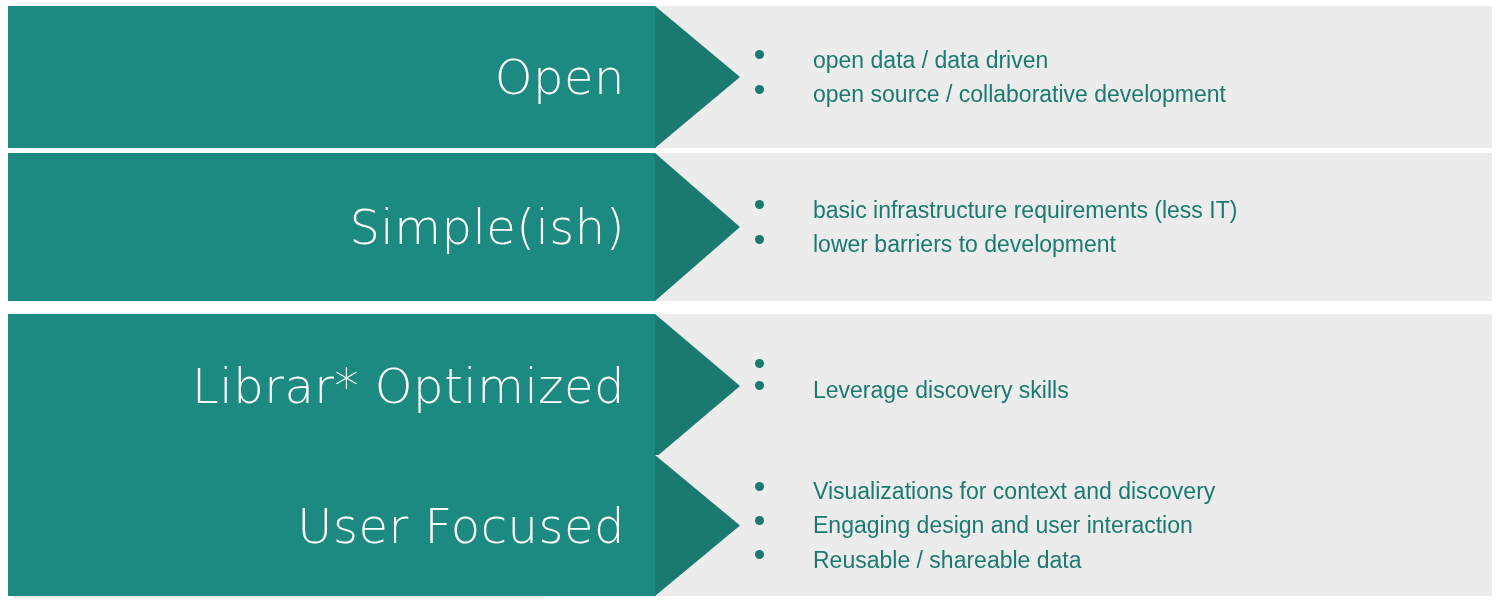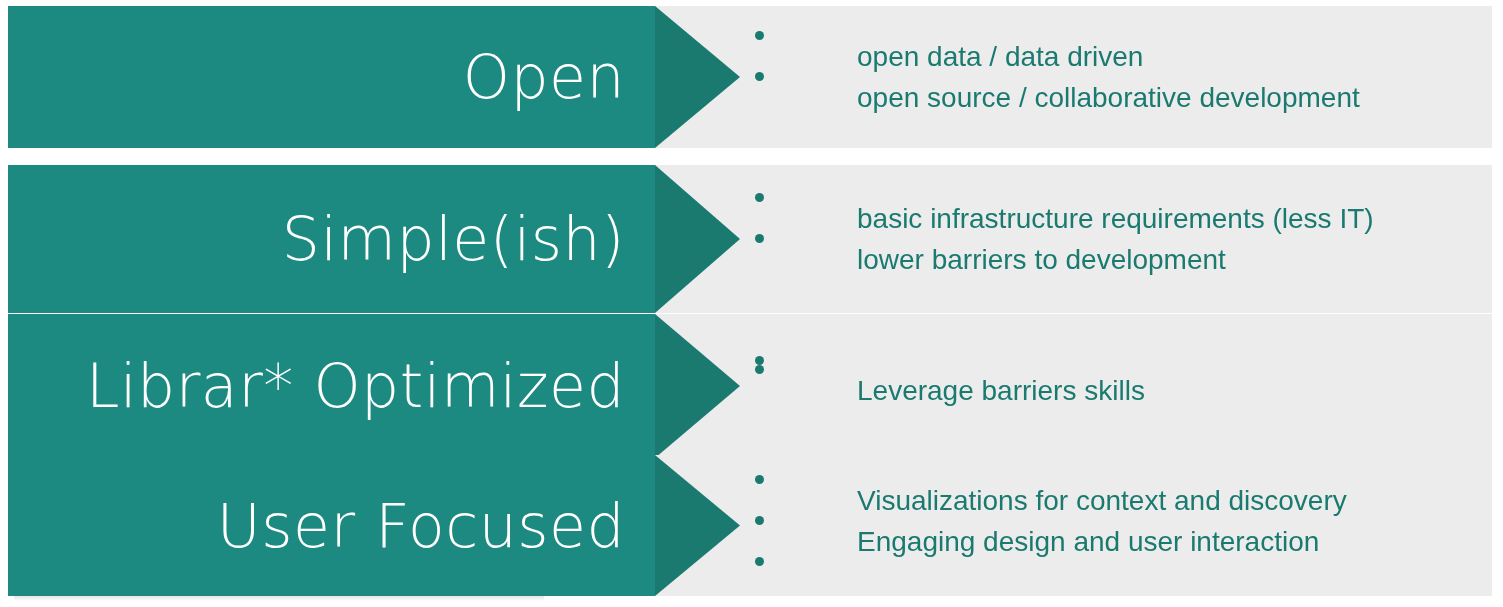--- a/index.html
+++ b/index.html
@@ -60,46 +60,45 @@
     left: 8px;
     top: 0;
     width: 617px;
     height: 100%;
     display: flex;
     align-items: center;
     justify-content: flex-end;
     color: #ffffff;
     font-family: "DejaVu Sans", sans-serif;
     font-weight: 100;
-    font-size: 60px;
+    font-size: 48px;
     letter-spacing: 0.5px;
     line-height: 1;
     white-space: nowrap;
     pointer-events: none;
   }
 
   .bullets {
     position: absolute;
     left: 755px;
     top: 0;
     height: 100%;
     display: flex;
     flex-direction: column;
     justify-content: center;
   }
 
   .bullet-item {
     display: flex;
-    align-items: flex-start;
+    align-items: center;
     color: #1a7a70;
     font-family: "Liberation Sans", sans-serif;
-    font-size: 28px;
+    font-size: 23px;
     line-height: 1.48;
     white-space: nowrap;
-    gap: 44px;
   }
 
   .bullet-dot {
     display: inline-block;
     width: 9px;
     height: 9px;
     min-width: 9px;
     border-radius: 50%;
     background: #1a7a70;
     margin-right: 49px;
@@ -135,21 +134,21 @@
         <span class="bullet-dot"></span>
         <span class="bullet-text">open data / data driven</span>
       </div>
       <div class="bullet-item">
         <span class="bullet-dot"></span>
         <span class="bullet-text">open source / collaborative development</span>
       </div>
     </div>
   </div>
 
-  <div class="row" style="top:153px;height:148px;margin-top:12px;">
+  <div class="row" style="top:153px;height:148px;">
     <div class="row-panel" style="top:0;height:148px;width:1484px;"></div>
     <div class="arrow-body"></div>
     <div class="arrow-head"></div>
     <div class="arrow-label">Simple(ish)</div>
     <div class="bullets">
       <div class="bullet-item">
         <span class="bullet-dot"></span>
         <span class="bullet-text">basic infrastructure requirements (less IT)</span>
       </div>
       <div class="bullet-item">
@@ -163,40 +162,41 @@
     <div class="row-panel" style="top:0;height:144px;width:1484px;"></div>
     <div class="arrow-body"></div>
     <div class="arrow-head"></div>
     <div class="arrow-label">Librar* Optimized</div>
     <div class="bullets">
       <div class="bullet-item">
         <span class="bullet-dot"></span>
       </div>
       <div class="bullet-item">
         <span class="bullet-dot"></span>
-        <span class="bullet-text">Leverage barriers skills</span>
+        <span class="bullet-text">Leverage discovery skills</span>
       </div>
     </div>
   </div>
 
   <div class="row" style="top:455px;height:141px;border-radius:10px;">
     <div class="row-panel" style="top:0;height:141px;width:1484px;"></div>
     <div class="arrow-body"></div>
     <div class="arrow-head"></div>
     <div class="arrow-label">User Focused</div>
     <div class="bullets">
       <div class="bullet-item">
         <span class="bullet-dot"></span>
         <span class="bullet-text">Visualizations for context and discovery</span>
       </div>
       <div class="bullet-item">
         <span class="bullet-dot"></span>
         <span class="bullet-text">Engaging design and user interaction</span>
       </div>
       <div class="bullet-item">
         <span class="bullet-dot"></span>
+        <span class="bullet-text">Reusable / shareable data</span>
       </div>
     </div>
   </div>
 
   <div class="bottom-shadow" style="top:596px;"></div>
 
 </div>
 
 </body></html>

